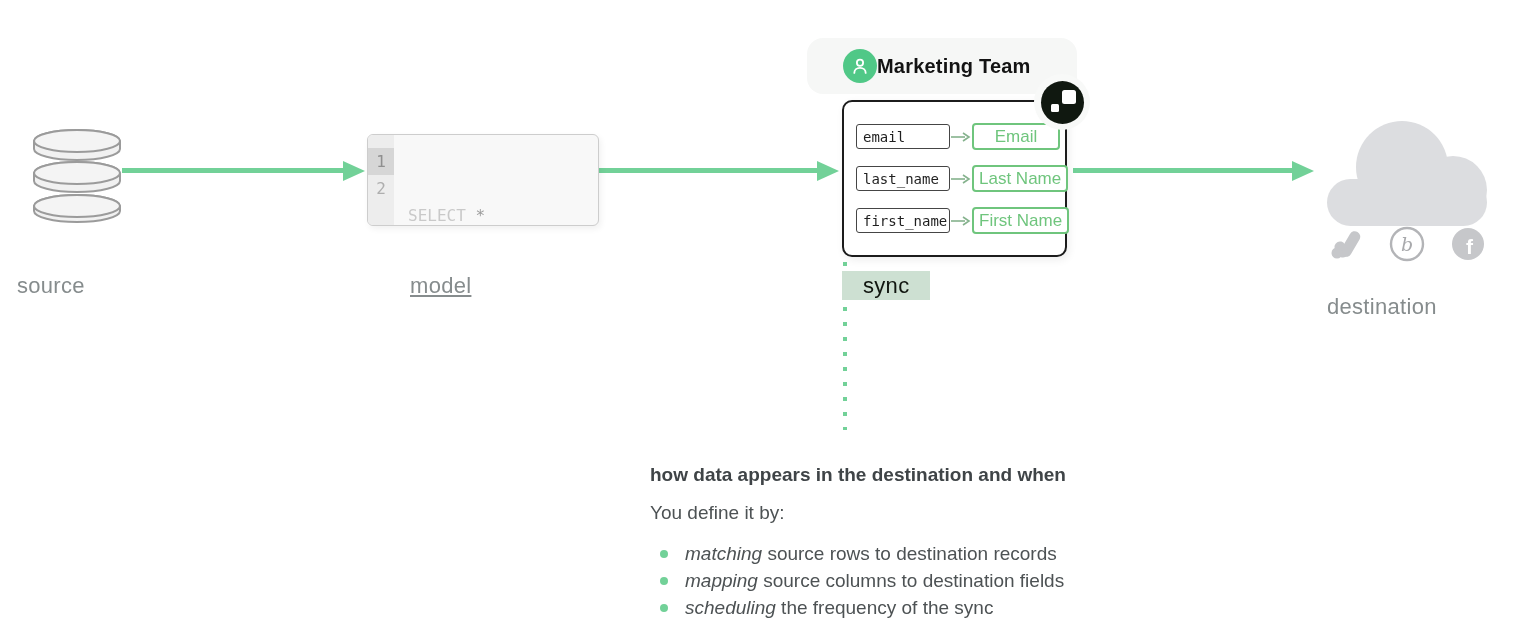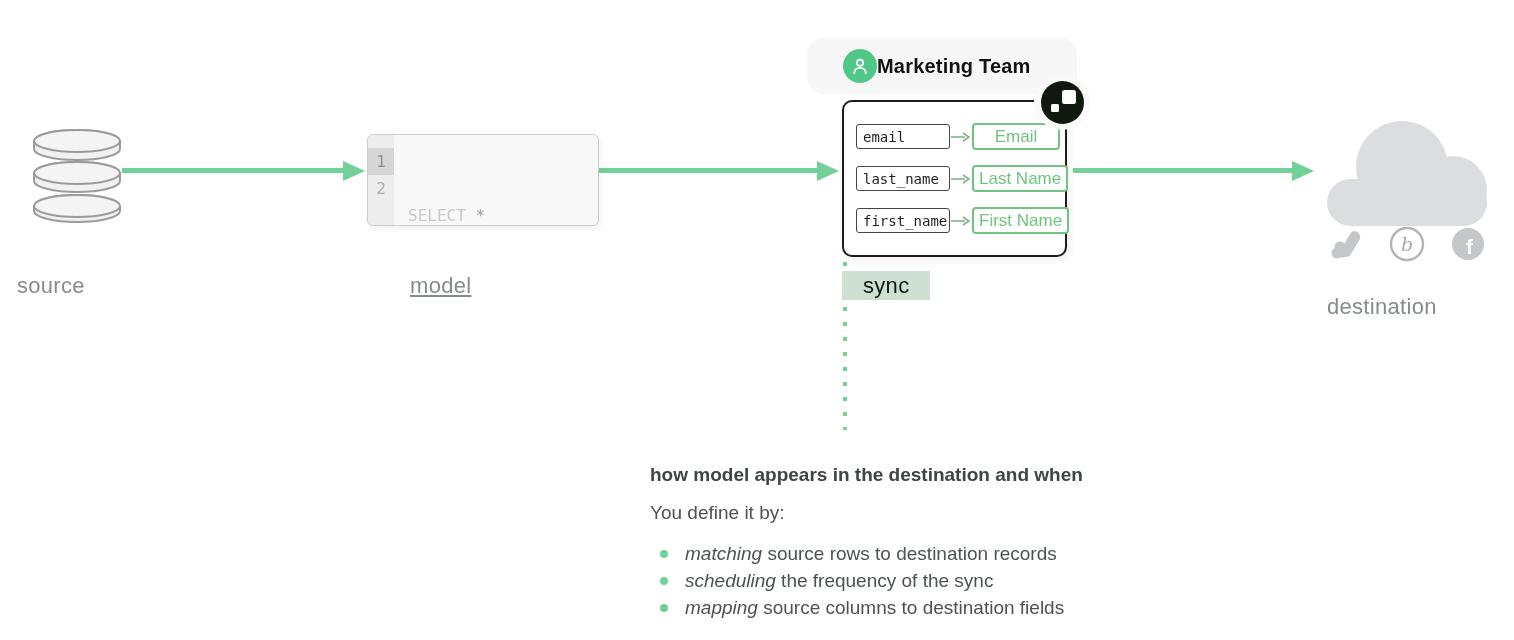--- a/index.html
+++ b/index.html
@@ -210,31 +210,31 @@
   </div>
 
   <div class="dotted-line"></div>
 
   <div class="stage-label" id="label-source">source</div>
   <div class="stage-label" id="label-model">model</div>
   <div class="stage-label" id="label-sync"><span class="hl">sync</span></div>
   <div class="stage-label" id="label-destination">destination</div>
 
   <div class="annotation">
-    <div class="heading">how model appears in the destination and when</div>
+    <div class="heading">how data appears in the destination and when</div>
     <div class="subheading">You define it by:</div>
     <ul>
       <li>
           <span class="bullet-dot"></span>
           <span><span class="lead">matching</span><span> source rows to destination records</span></span>
         </li>
       <li>
           <span class="bullet-dot"></span>
-          <span><span class="lead">scheduling</span><span> the frequency of the sync</span></span>
+          <span><span class="lead">mapping</span><span> source columns to destination fields</span></span>
         </li>
       <li>
           <span class="bullet-dot"></span>
-          <span><span class="lead">mapping</span><span> source columns to destination fields</span></span>
+          <span><span class="lead">scheduling</span><span> the frequency of the sync</span></span>
         </li>
     </ul>
   </div>
 
 </div>
 
 </body></html>

